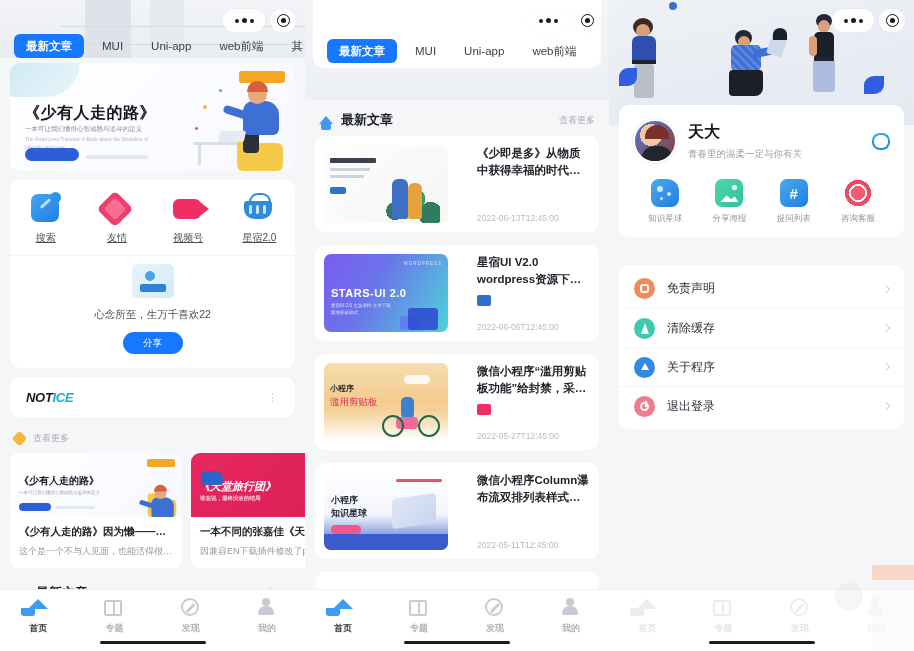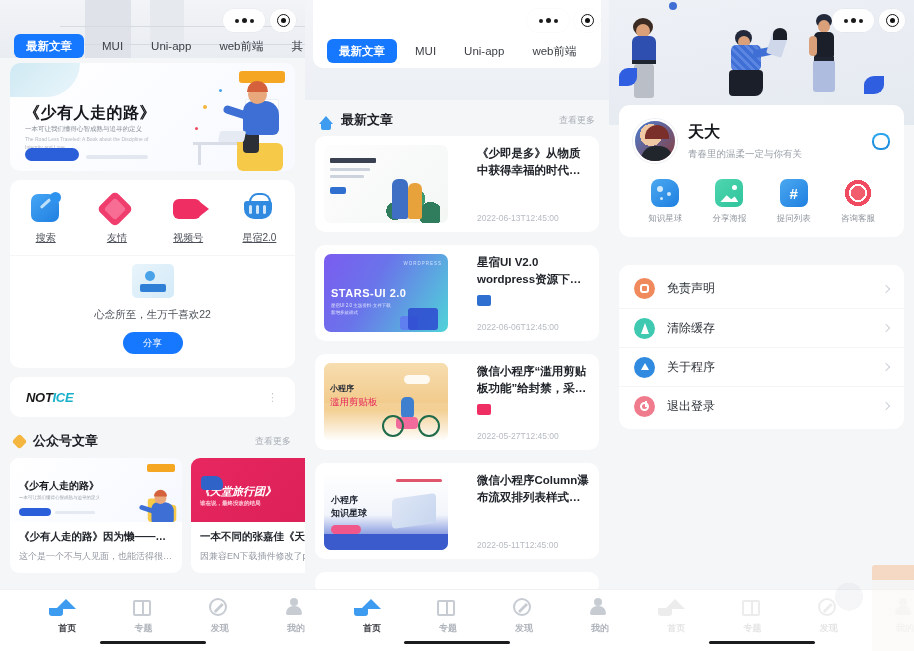--- a/index.html
+++ b/index.html
@@ -237,21 +237,21 @@
 
   .menu-card { position:absolute; top:265px; left:10px; right:10px; background:#fff; border-radius:11px; padding: 4px 0; }
   .mrow { display:flex; align-items:center; height:39px; padding: 0 15px; }
   .mrow + .mrow { border-top:1px solid #f4f5f7; }
   .mico { width:21px;height:21px;border-radius:50%;margin-right:12px;display:flex;align-items:center;justify-content:center;flex:0 0 auto;}
   .mlabel { flex:1; font-size:12px; color:#2c3views; color:#2c3138; }
   .chev { width:6px;height:6px;border-right:1.4px solid #ccd1d8;border-top:1.4px solid #ccd1d8;transform:rotate(45deg);}
 
   
   .tabbar { position:absolute; left:0; right:0; bottom:0; height:62px; background:#fff; border-top:1px solid #f0f1f3; display:flex; align-items:flex-start; padding-top:8px; }
-  .tbitem { flex:1; display:flex; flex-direction:column; align-items:flex-end; gap:4px; }
+  .tbitem { flex:1; display:flex; flex-direction:column; align-items:center; gap:4px; }
   .tbicon { width:20px; height:20px; position:relative; }
   .tblabel { font-size:9px; color:#b0b5bc;font-weight:bold; }
   .tbitem.active .tblabel { color:#3d3f44; font-weight:bold; }
   .tb-home { width:0;height:0;border-left:10px solid transparent;border-right:10px solid transparent;border-bottom:10px solid #3d9bf0;margin-top:1px; }
   .tb-home::after{content:'';position:absolute;left:-7px;top:10px;width:14px;height:8px;background:#3d9bf0;border-radius:0 0 3px 3px;}
   .tb-home.grey{border-bottom-color:#c7ccd3;}
   .tb-home.grey::after{background:#c7ccd3;}
   .tb-book{width:18px;height:16px;border:2px solid #c7ccd3;border-radius:2px;position:relative;margin-top:2px;}
   .tb-book::after{content:'';position:absolute;left:7px;top:-2px;width:2px;height:16px;background:#c7ccd3;}
   .tb-compass{width:18px;height:18px;border:2px solid #c7ccd3;border-radius:50%;position:relative;}
@@ -366,21 +366,20 @@
         </div>
       </div>
 
       <div class="card notice">
         <span class="notice-logo"><span class="a">NOT</span><span class="b">ICE</span></span>
         <span class="notice-dots">⋮</span>
       </div>
 
       <div class="sec-head">
         <span class="sec-ico diamond"></span>
-        <span class="sec-title">公众号文章</span>
         <span class="sec-more">查看更多</span>
       </div>
 
       <div class="hscroll">
         <div class="hcard">
           <div class="hcard-img blue">
             <div class="tag"></div>
             <div class="mini-title">《少有人走的路》</div>
             <div class="sub">一本可让我们懂得心智成熟与追寻的定义</div>
             <div class="btn"></div>

